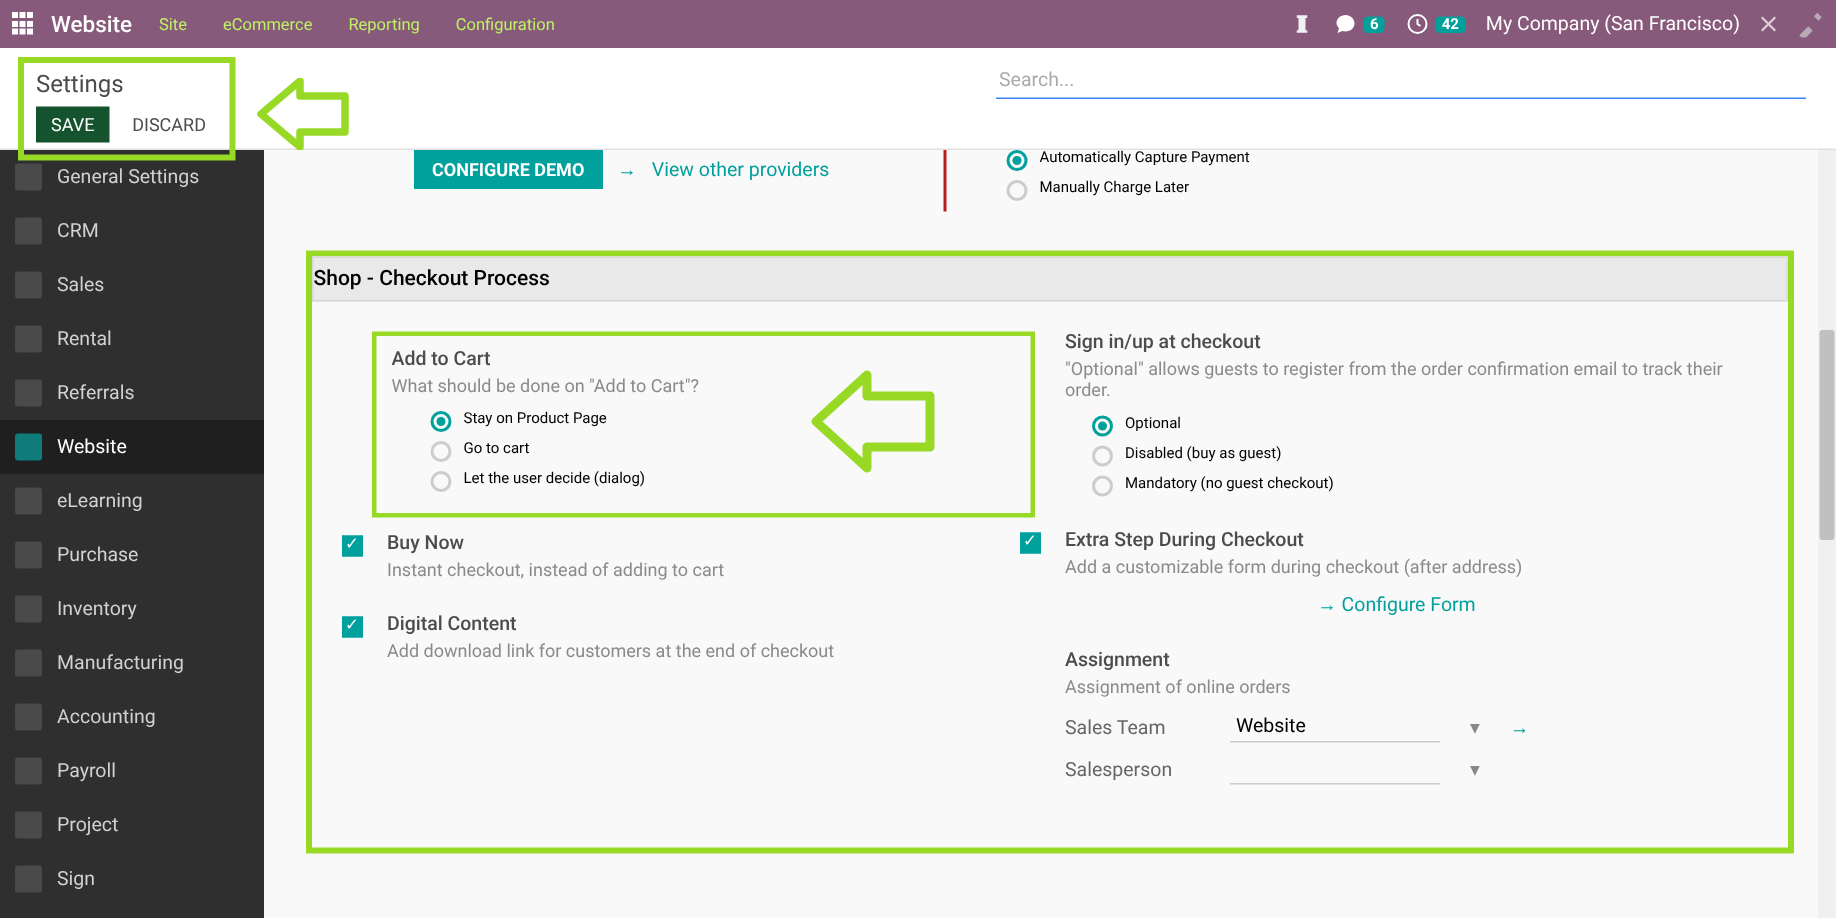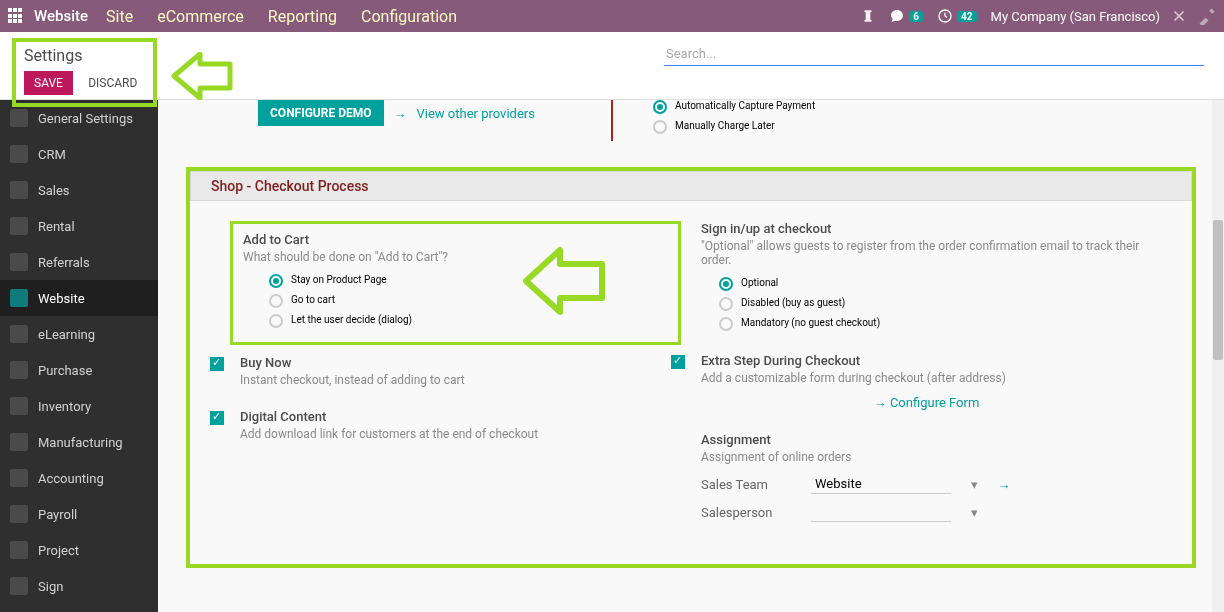--- a/index.html
+++ b/index.html
@@ -1,49 +1,49 @@
 <!DOCTYPE html>
 <html><head>
 <meta charset="utf-8">
 <style>
 *{box-sizing:border-box;margin:0;padding:0;font-family:-apple-system,BlinkMacSystemFont,"Segoe UI",Roboto,sans-serif}
 body{width:1224px;height:612px;overflow:hidden;background:#f9f9f9;font-size:13px;color:#4c4c4c}
 .topnav{height:32px;background:#875a7b;display:flex;align-items:center;padding:0 8px;color:#fff}
 .apps-icon{width:16px;height:16px;margin-right:10px;display:flex;flex-wrap:wrap;gap:1px;cursor:pointer}
 .apps-icon span{width:4px;height:4px;background:#fff}
 .topnav .brand{font-weight:500;font-size:15px;margin-right:18px}
-.topnav .menu-item{margin-right:24px;font-size:16px;cursor:pointer;color:#fef9c3}
+.topnav .menu-item{margin-right:24px;font-size:11px;cursor:pointer;color:#bef264}
 .topnav .spacer{flex:1}
 .topnav .right-item{margin-left:14px;font-size:13px;cursor:pointer;display:flex;align-items:center;gap:4px}
 .badge{background:#00a19a;color:#fff;border-radius:3px;padding:0 4px;font-size:10px;font-weight:bold}
 .tools-icon{width:18px;height:18px;margin-left:10px;opacity:0.7}
 .subhead{height:68px;background:#fff;border-bottom:1px solid #e0e0e0;display:flex;align-items:flex-start;padding:6px 12px;position:relative}
 .settings-block{border:4px solid #98d926;padding:4px 8px 8px 8px}
 .settings-title{font-size:16px;color:#4c4c4c;margin-bottom:6px}
-.btn-save{background:#be185d;color:#fff;border:none;padding:5px 10px;font-size:12px;cursor:pointer;margin-right:4px}
+.btn-save{background:#14532d;color:#fff;border:none;padding:5px 10px;font-size:12px;cursor:pointer;margin-right:4px}
 .btn-discard{background:transparent;border:none;color:#4c4c4c;padding:5px 8px;font-size:12px;cursor:pointer}
 .search-wrap{position:absolute;right:20px;top:10px;width:540px}
 .search-input{width:100%;border:none;border-bottom:1px solid #3b82f6;padding:4px 2px;font-size:13px;background:transparent}
 .search-input::placeholder{color:#aaa}
 .body-area{display:flex;height:calc(612px - 100px)}
-.sidebar{width:158px;background:#2f2f2f;overflow-y:auto}
+.sidebar{width:176px;background:#2f2f2f;overflow-y:auto}
 .sidebar-item{display:flex;align-items:center;padding:9px 10px;color:#d1d1d1;font-size:13px;cursor:pointer;gap:10px}
 .sidebar-item.active{background:#1f1f1f;color:#fff}
 .side-icon{width:18px;height:18px;background:#4a4a4a;border-radius:2px;flex-shrink:0}
 .content{flex:1;overflow-y:auto;padding:0;position:relative;background:#f9f9f9}
 .payment-row{display:flex;padding:0 40px 20px 40px}
 .pay-left{width:415px;display:flex;align-items:center;gap:10px;padding-left:60px;border-right:2px solid #b91c1c;padding-right:20px;padding-bottom:15px}
 .btn-teal{background:#00a09d;color:#fff;border:none;padding:6px 12px;font-size:12px;font-weight:bold;cursor:pointer}
 .link-teal{color:#00a09d;font-size:13px;cursor:pointer}
 .pay-right{padding-left:40px}
 .radio-row{display:flex;align-items:flex-start;gap:8px;margin-bottom:6px;font-size:10px;color:#000000}
 .radio{width:14px;height:14px;border:2px solid #ccc;border-radius:50%;cursor:pointer;flex-shrink:0}
 .radio.checked{border-color:#00a09d;position:relative}
 .radio.checked::after{content:"";position:absolute;width:6px;height:6px;background:#00a09d;border-radius:50%;top:2px;left:2px}
-.section-hdr{background:#e9e9e9;border:1px solid #d8d8d8;padding:6px 20px;font-size:14px;font-weight:500;color:#7f1d1d}
+.section-hdr{background:#e9e9e9;border:1px solid #d8d8d8;padding:6px 0;font-size:14px;font-weight:500;color:#000000}
 .green-box{border:4px solid #98d926;margin:6px 28px 0 28px}
 .settings-grid{display:flex;padding:20px 40px;gap:20px}
 .col{flex:1}
 .setting-block{margin-bottom:22px;position:relative}
 .setting-title{font-size:13px;font-weight:500;color:#4c4c4c;margin-bottom:3px}
 .setting-desc{font-size:12px;color:#8a8a8a;margin-bottom:10px}
 .checkbox{width:14px;height:14px;border:1px solid #999;cursor:pointer;position:absolute;left:-30px;top:2px;background:#fff}
 .checkbox.checked{background:#00a09d;border-color:#00a09d}
 .checkbox.checked::after{content:"✓";color:#fff;font-size:11px;position:absolute;top:-2px;left:1px}
 .arrow-annot{position:absolute;pointer-events:none}

